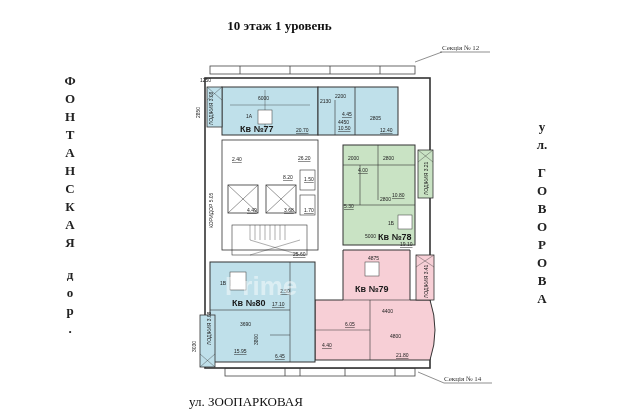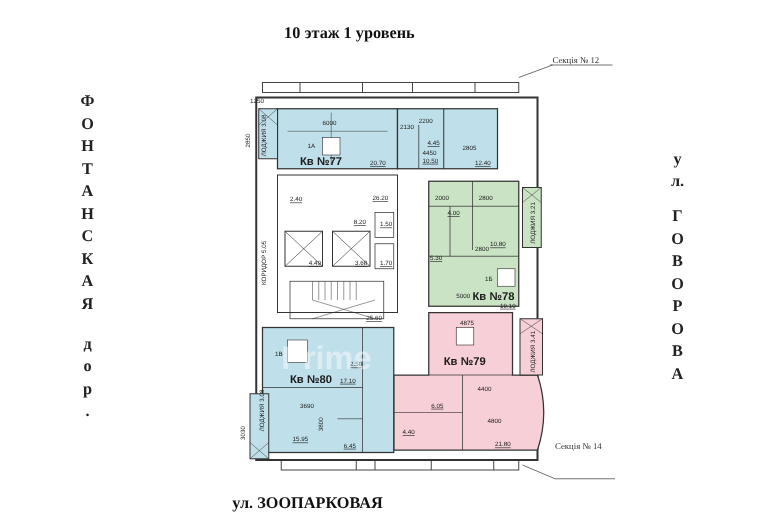--- a/index.html
+++ b/index.html
@@ -1,19 +1,19 @@
 <!DOCTYPE html>
 <html><head>
 <meta charset="utf-8">
 <style>
   html,body{margin:0;padding:0;background:#fff;}
   body{width:620px;height:414px;position:relative;overflow:hidden;font-family:"Liberation Serif",serif;}
   .title{position:absolute;left:0;width:559px;top:18px;text-align:center;font-weight:bold;font-size:13px;color:#111;}
   .vstreet{position:absolute;font-weight:bold;font-size:13px;color:#222;line-height:18px;text-align:center;width:20px;}
-  .bstreet{position:absolute;left:0;width:492px;top:394px;text-align:center;font-weight:bold;font-size:13px;color:#111;}
+  .bstreet{position:absolute;left:0;width:492px;top:394px;text-align:center;font-weight:normal;font-size:13px;color:#111;}
   .sec{position:absolute;font-size:7px;color:#333;font-family:Liberation Serif, serif;}
   svg text{font-family:"Liberation Sans",sans-serif;}
   .lbl{font-size:5px;fill:#222;}
   .kv{font-size:9px;font-weight:bold;fill:#1a1a1a;}
   .area{font-size:5px;fill:#222;text-decoration:underline;}
 </style>
 </head>
 <body>
 
 <div class="title">10 этаж  1 уровень</div>
@@ -54,21 +54,21 @@
       <div>Р</div>
       <div>О</div>
       <div>В</div>
       <div>А</div>
     </div>
 </div>
 
 <div class="bstreet">ул. ЗООПАРКОВАЯ</div>
 
 <div class="sec" style="left:442px;top:44px;">Секція № 12</div>
-<div class="sec" style="left:444px;top:353px;">Секція № 14</div>
+<div class="sec" style="left:444px;top:375px;">Секція № 14</div>
 
 <svg width="620" height="414" style="position:absolute;left:0;top:0" xmlns="http://www.w3.org/2000/svg">
 
   <line x1="415" y1="62" x2="442" y2="52" stroke="#444" stroke-width="0.6"></line>
   <line x1="440" y1="52" x2="490" y2="52" stroke="#444" stroke-width="0.6"></line>
   <line x1="418" y1="372" x2="444" y2="383" stroke="#444" stroke-width="0.6"></line>
   <line x1="444" y1="383" x2="492" y2="383" stroke="#444" stroke-width="0.6"></line>
 
   <g stroke="#444" stroke-width="0.8" fill="none">
     <rect x="210" y="66" width="205" height="8"></rect>

